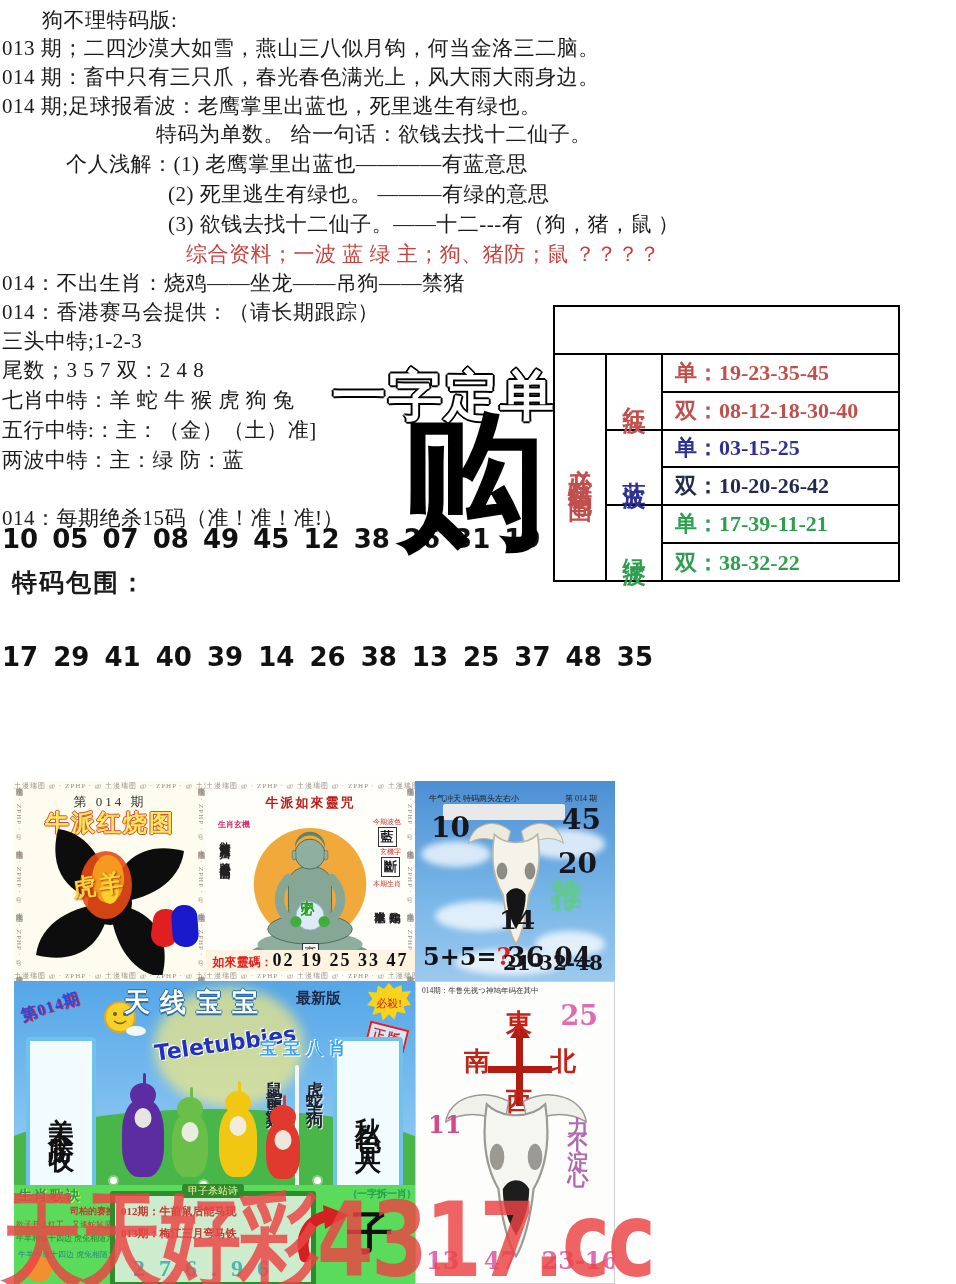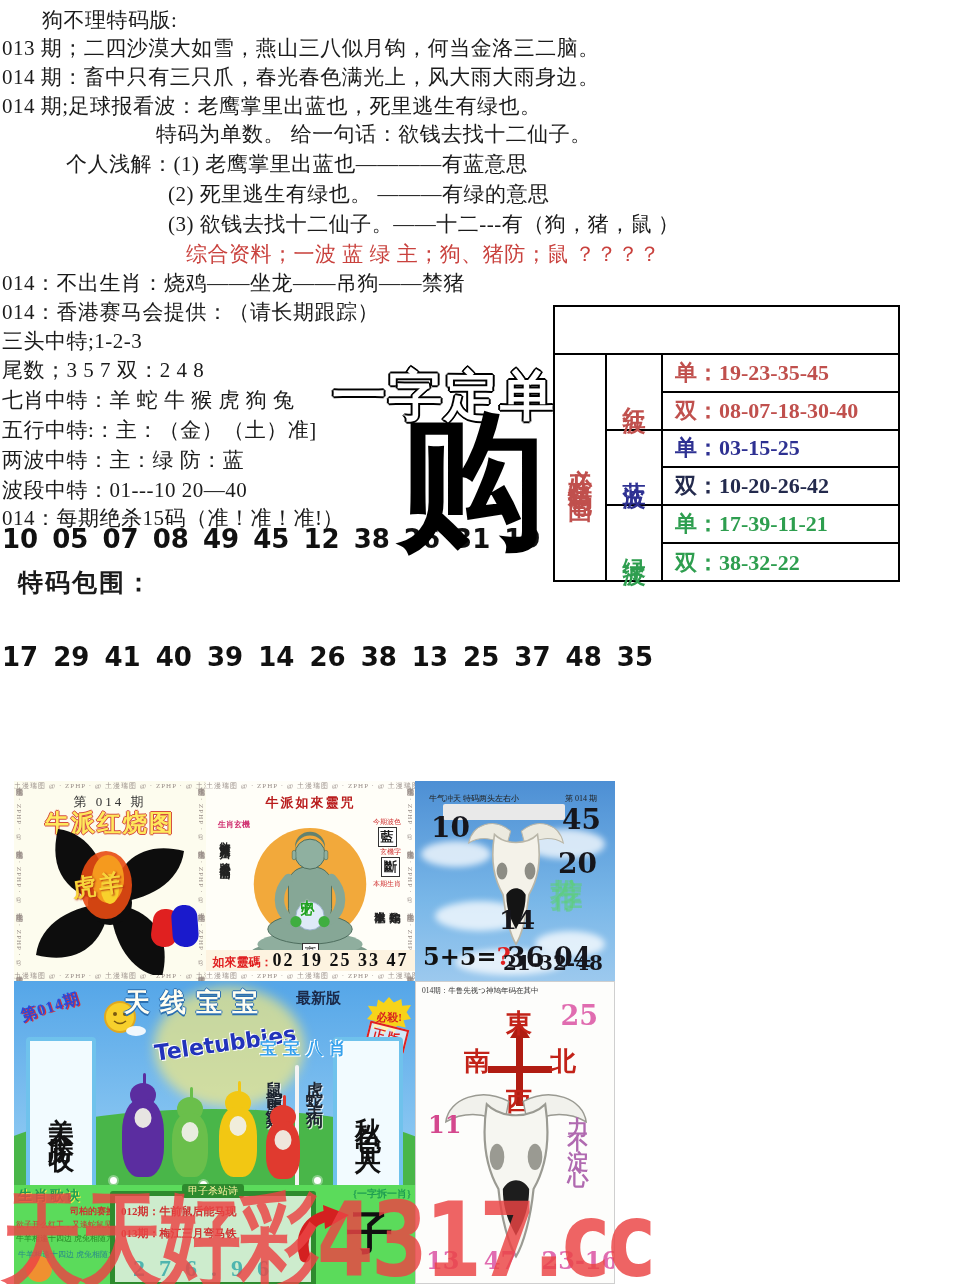--- a/index.html
+++ b/index.html
@@ -11,21 +11,21 @@
   .l1{top:6px;left:42px;}  .l2{top:34px;left:2px;}  .l3{top:63px;left:2px;}
   .l4{top:92px;left:2px;}  .l5{top:120px;left:148px;margin-left:8px;} .l6{top:150px;left:66px;text-align:right;}
   .l7{top:180px;left:168px;} .l8{top:210px;left:168px;}
   .l9{top:240px;left:186px;color:#c9413d;}
   .l10{top:269px;left:2px;} .l11{top:298px;left:2px;} .l12{top:327px;left:2px;}
   .l13{top:356px;left:2px;} .l14{top:386px;left:2px;} .l15{top:416px;left:2px;}
   .l16{top:446px;left:2px;} .l17{top:476px;left:2px;} .l18{top:504px;left:2px;}
   .numrow{position:absolute;font-family:"DejaVu Sans","Liberation Sans",sans-serif;
           font-weight:bold;white-space:nowrap;color:#111;}
   .kill{top:524px;left:2px;font-size:26px;word-spacing:5px;}
-  .bw-title{top:566px;left:18px;font-size:25px;font-weight:bold;letter-spacing:2px;text-align:center;}
+  .bw-title{top:566px;left:12px;font-size:25px;font-weight:bold;letter-spacing:2px;text-align:center;}
   .bw1{top:610px;left:2px;font-size:26px;word-spacing:6px;}
   .bw2{top:642px;left:2px;font-size:26px;word-spacing:6px;}
   
   .oneword{top:360px;left:332px;font-size:54px;font-weight:bold;letter-spacing:2px;
            color:#fff;white-space:nowrap;
            text-shadow:-2px 0 #000,2px 0 #000,0 -2px #000,0 2px #000,
                        -1px -1px #000,1px 1px #000,-1px 1px #000,1px -1px #000;}
   .gouchar{top:408px;left:398px;font-size:148px;font-weight:bold;color:#000;line-height:1;}
   
   .tbl{left:553px;top:305px;width:347px;height:277px;border:2px solid #000;box-sizing:border-box;background:#fff;}
@@ -95,23 +95,23 @@
   .p4-green{position:absolute;left:0;bottom:0;width:100%;height:99px;background:#5bdb5b;}
   .p4-issue{top:16px;left:6px;font-size:16px;font-weight:bold;color:#2b48d8;transform:rotate(-18deg);
             text-shadow:1px 1px 0 #e03030;letter-spacing:1px;}
   .p4-sunglow{position:absolute;left:140px;top:6px;width:150px;height:120px;background:rgba(255,238,120,.65);
               border-radius:50%;filter:blur(6px);}
   .p4-title{top:4px;left:110px;font-size:26px;font-weight:bold;color:#fffef2;letter-spacing:10px;
             text-shadow:-1px 0 #2b6fb0,1px 0 #2b6fb0,0 -1px #2b6fb0,0 2px #2b6fb0;}
   .p4-logo{top:50px;left:140px;font-size:22px;font-weight:bold;color:#2233bb;transform:rotate(-8deg);
            font-family:"DejaVu Sans",sans-serif;text-shadow:1px 1px 0 #fff,-1px -1px 0 #fff;}
   .p4-latest{top:8px;right:74px;font-size:15px;font-weight:bold;color:#1b2a4a;}
-  .burst{top:16px;right:4px;width:44px;height:40px;background:#f7d31a;
+  .burst{top:2px;right:4px;width:44px;height:40px;background:#f7d31a;
          clip-path:polygon(50% 0,61% 14%,78% 5%,80% 22%,100% 20%,90% 38%,100% 55%,83% 58%,88% 76%,68% 72%,62% 92%,50% 78%,36% 94%,31% 74%,12% 80%,18% 60%,0 55%,12% 40%,2% 22%,22% 24%,25% 6%,38% 15%);
-         display:flex;align-items:center;justify-content:center;font-size:11px;font-weight:bold;color:#d81f1f;}
+         display:flex;align-items:center;justify-content:center;font-size:11px;font-weight:normal;color:#d81f1f;}
   .genuine{top:44px;right:8px;font-size:13px;font-weight:bold;color:#e02020;border:2px solid #e02020;
            padding:1px 3px;transform:rotate(14deg);background:rgba(255,255,255,.7);letter-spacing:2px;}
   .scroll{position:absolute;top:56px;width:62px;height:152px;background:#f2fbff;border:4px solid #6fc2ec;
           border-radius:4px;display:flex;align-items:center;justify-content:center;}
   .scroll .stxt{writing-mode:vertical-rl;text-orientation:upright;font-size:26px;font-weight:bold;color:#111;
                 letter-spacing:10px;}
   .scroll.left{left:12px;} .scroll.right{right:12px;}
   .p4-baobao{top:56px;left:246px;font-size:17px;font-weight:bold;color:#38a2ec;letter-spacing:6px;
              text-shadow:1px 1px 0 #fff,-1px -1px 0 #fff;}
   .zcol{position:absolute;writing-mode:vertical-rl;text-orientation:upright;font-size:17px;font-weight:bold;
@@ -172,42 +172,41 @@
   <div class="tl l7">(2) 死里逃生有绿也。 ———有绿的意思</div>
   <div class="tl l8">(3) 欲钱去找十二仙子。——十二---有（狗，猪，鼠 ）</div>
   <div class="tl l9">综合资料；一波 蓝 绿   主；狗、猪防；鼠 ？？？？</div>
   <div class="tl l10">014：不出生肖：烧鸡——坐龙——吊狗——禁猪</div>
   <div class="tl l11">014：香港赛马会提供：（请长期跟踪）</div>
   <div class="tl l12">三头中特;1-2-3</div>
   <div class="tl l13">尾数；3 5 7 双：2 4 8</div>
   <div class="tl l14">七肖中特：羊 蛇 牛 猴 虎 狗 兔</div>
   <div class="tl l15">五行中特:：主：（金）（土）准]</div>
   <div class="tl l16">两波中特：主：绿 防：蓝</div>
-  <div class="tl l17">波段中特：01---10  20—40</div>
   <div class="tl l18">014：每期绝杀15码（准！准！准!）</div>
 
   <div class="numrow kill">10 05 07 08 49 45 12 38 26 31 19 43 45 33</div>
   <div class="abs bw-title">特码包围：</div>
   <div class="numrow bw2">17 29 41 40 39 14 26 38 13 25 37 48 35</div>
 
   <div class="abs oneword">一字定单双</div>
   <div class="abs gouchar">购</div>
 
   <div class="abs tbl">
     <div class="tbl-head"></div>
     <div class="tbl-grid">
       <div class="vh">必开特码包围</div>
       <div class="wave red" style="grid-row:1/3">红波</div>
       <div class="vcell">
           <span class="red">单：</span>
           <span class="red">19-23-35-45</span>
         </div>
       <div class="vcell">
           <span class="red">双：</span>
-          <span class="red">08-07-18-30-40</span>
+          <span class="red">08-12-18-30-40</span>
         </div>
       <div class="wave blue" style="grid-row:3/5">蓝波</div>
       <div class="vcell">
           <span class="blue">单：</span>
           <span class="blue">03-15-25</span>
         </div>
       <div class="vcell">
           <span class="darkblue">双：</span>
           <span class="darkblue">10-20-26-42</span>
         </div>

